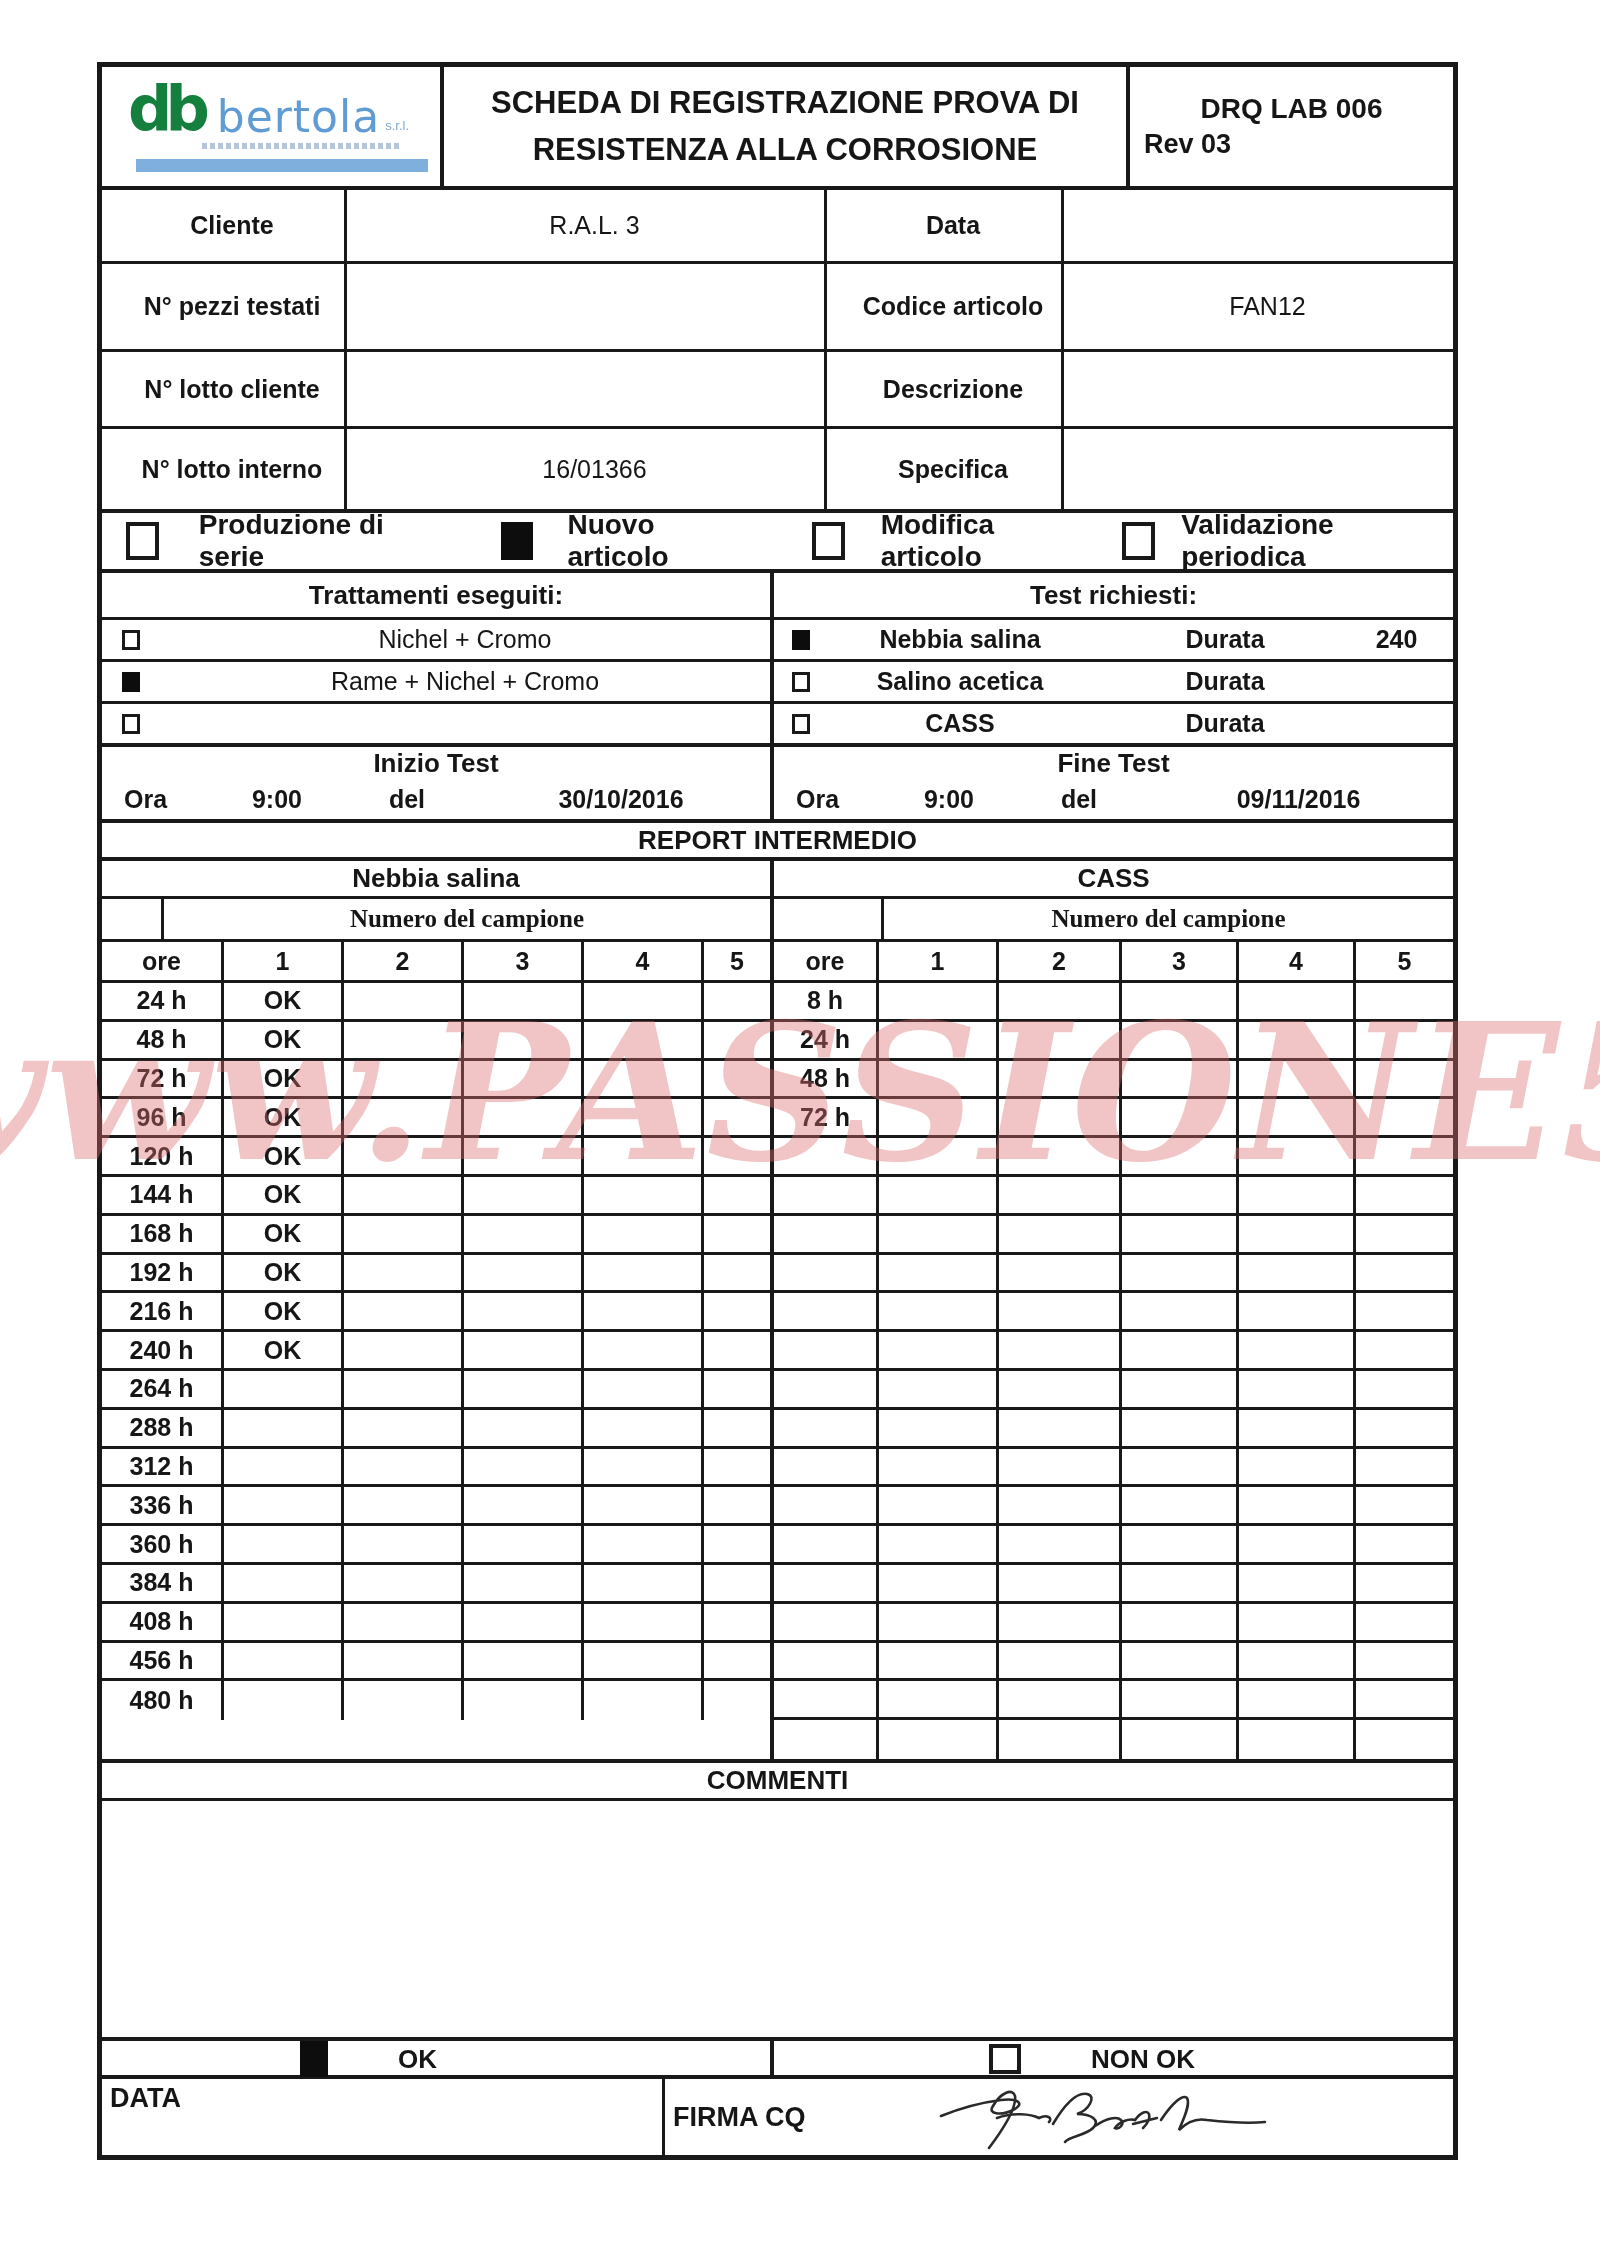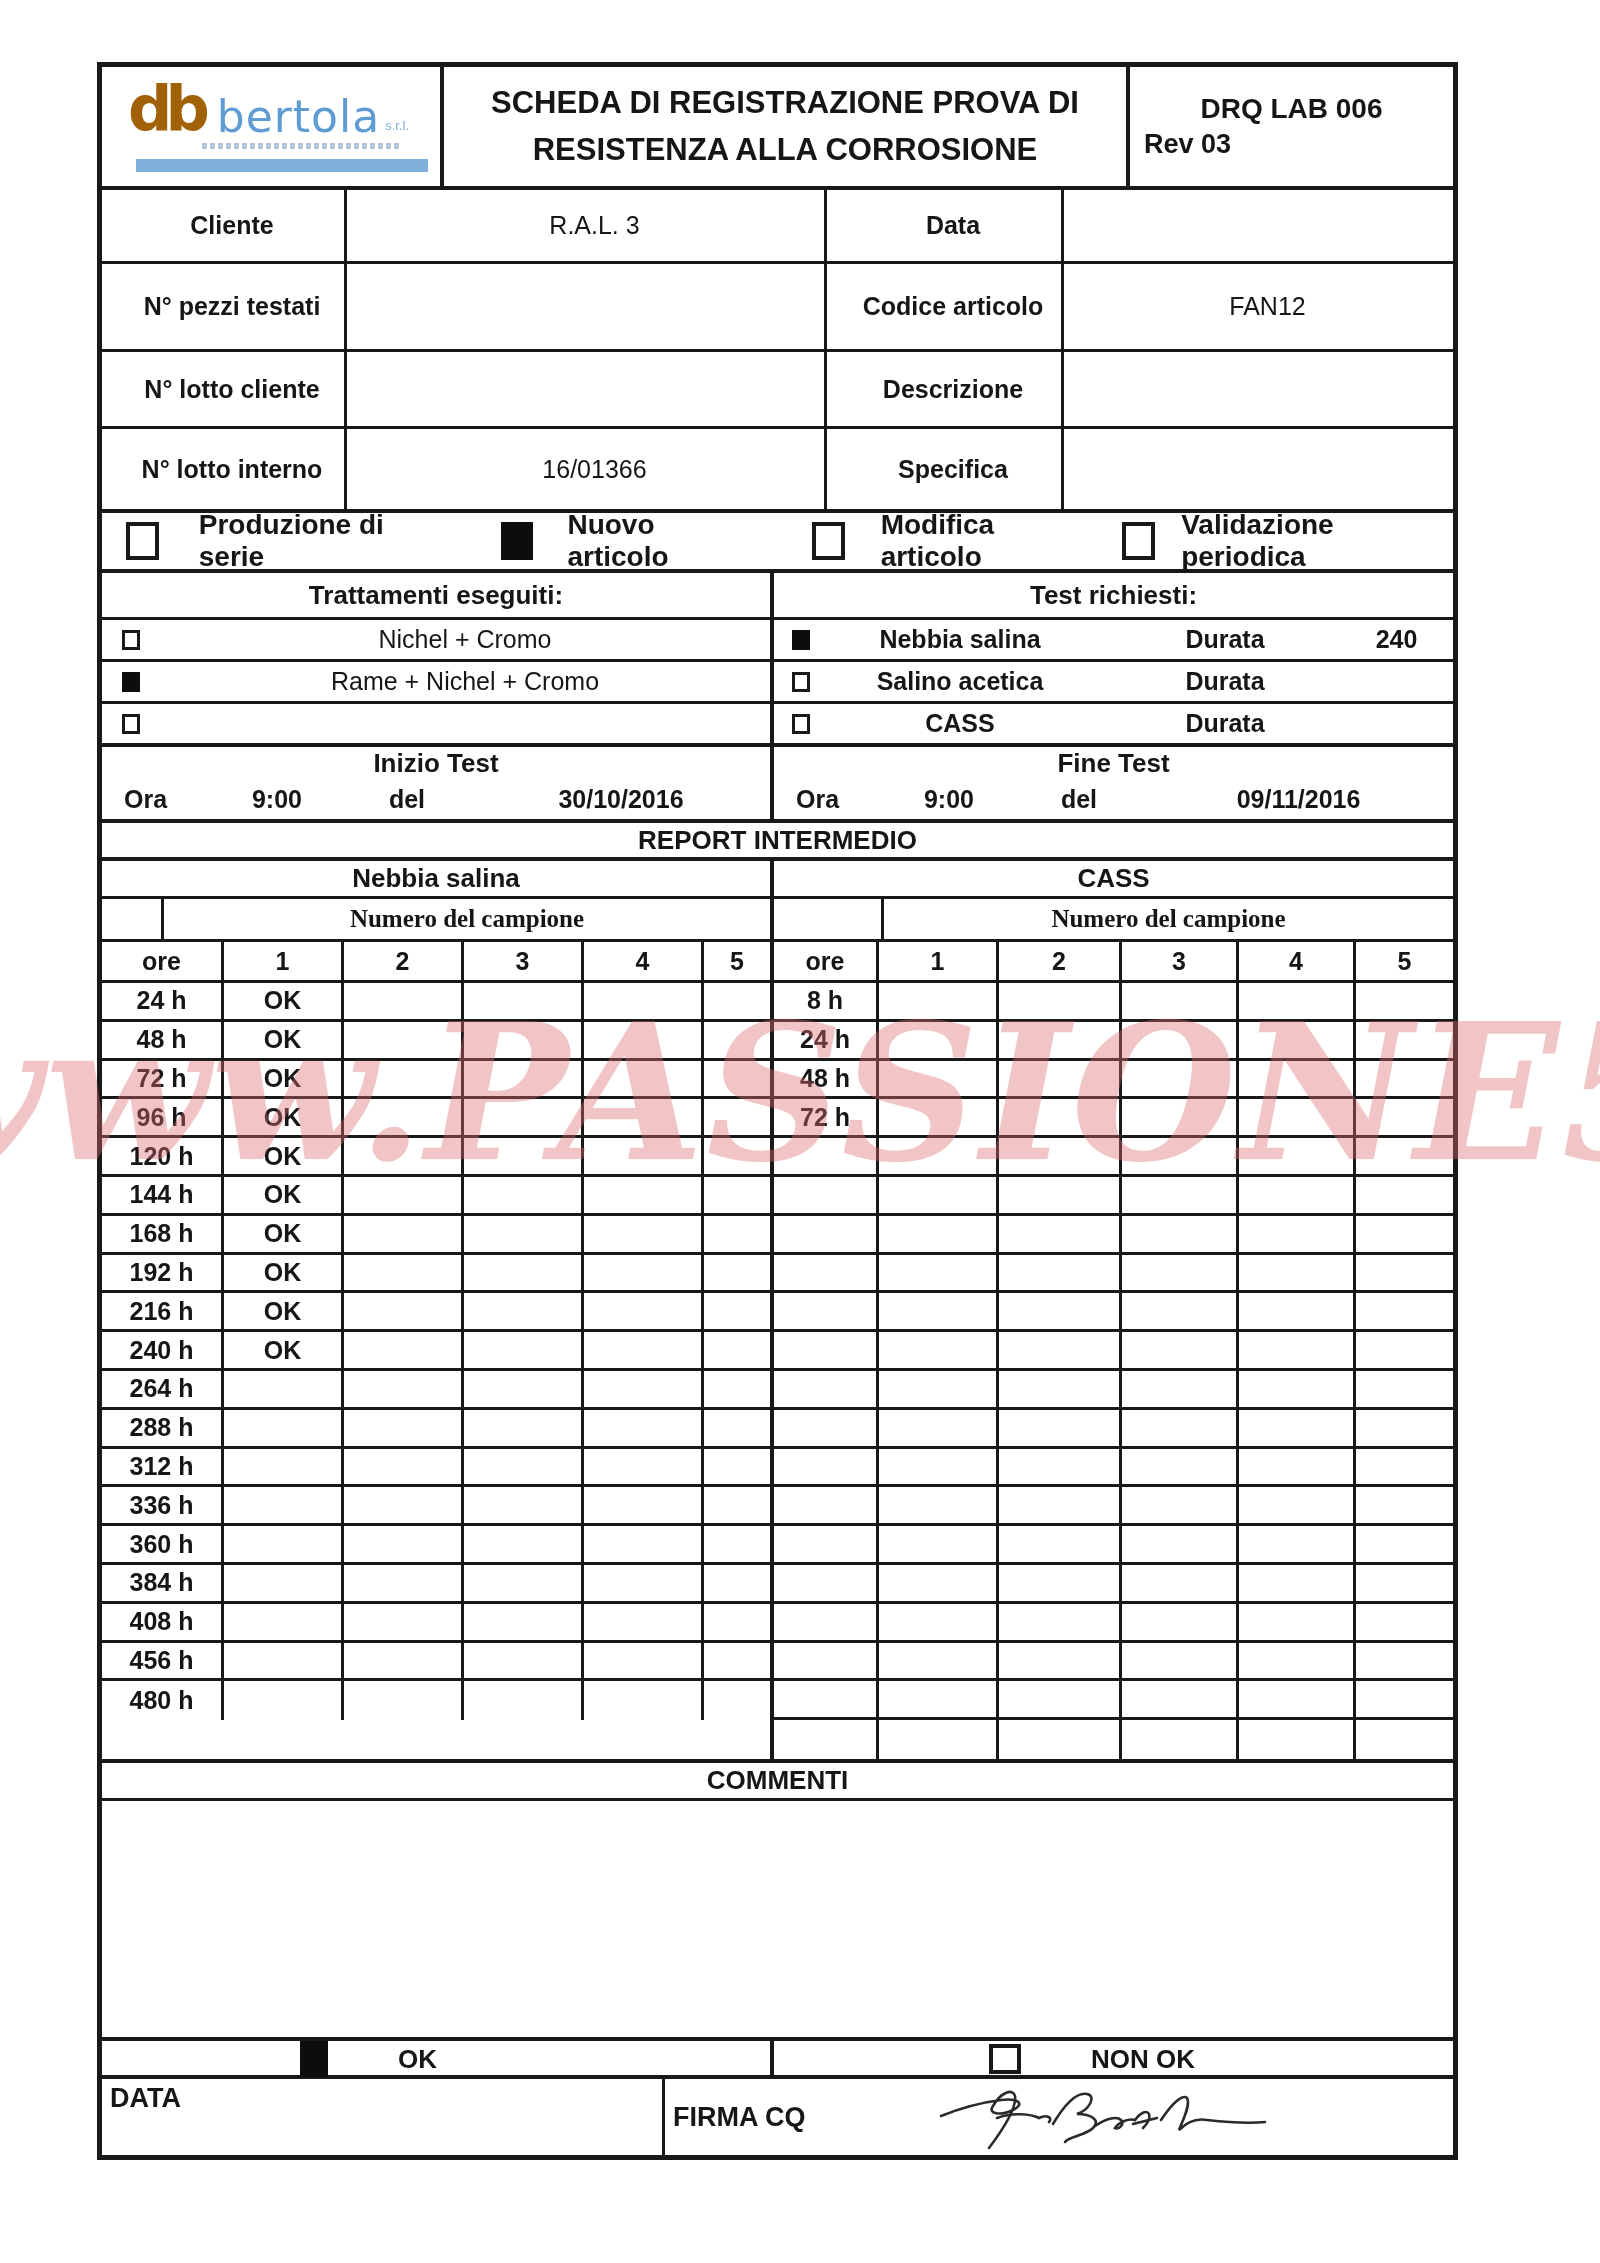--- a/index.html
+++ b/index.html
@@ -24,21 +24,21 @@
     font-family:"DejaVu Serif", serif;font-style:italic;font-weight:bold;
     font-size:190px;line-height:1;letter-spacing:2px;white-space:nowrap;
     color:rgba(219,109,113,0.40);pointer-events:none;
   }
 
   
   .hdr{height:123px;display:grid;grid-template-columns:342px 686px 1fr;}
   .hdr > div{box-sizing:border-box;}
   .logo-cell{border-right:4px solid #191919;padding:14px 0 0 26px;}
   .logo-row{display:flex;align-items:flex-end;}
-  .logo-mark{font-size:62px;font-weight:bold;color:#a16207;letter-spacing:-7px;line-height:0.9;font-family:"DejaVu Sans",sans-serif;}
+  .logo-mark{font-size:62px;font-weight:bold;color:#15803d;letter-spacing:-7px;line-height:0.9;font-family:"DejaVu Sans",sans-serif;}
   .logo-name{font-size:44px;color:#5f9cd4;letter-spacing:1px;line-height:0.9;margin-left:14px;font-family:"DejaVu Sans",sans-serif;}
   .logo-srl{font-size:13px;color:#7da9d6;margin-left:5px;line-height:1.6;margin-top:28px;}
   .logo-tagline{margin:6px 0 0 74px;width:200px;height:6px;
     background:repeating-linear-gradient(90deg,rgba(120,150,185,.55) 0 5px,transparent 5px 8px);}
   .logo-bar{margin:10px 0 0 8px;width:292px;height:13px;background:#7fb0dd;}
   .title-cell{border-right:4px solid #191919;display:flex;flex-direction:column;justify-content:center;text-align:center;font-weight:bold;font-size:31px;line-height:1.5;}
   .code-cell{display:flex;flex-direction:column;justify-content:center;font-weight:bold;}
   .doc-code{text-align:center;font-size:28px;}
   .doc-rev{font-size:27px;padding-left:14px;margin-top:4px;}
 

